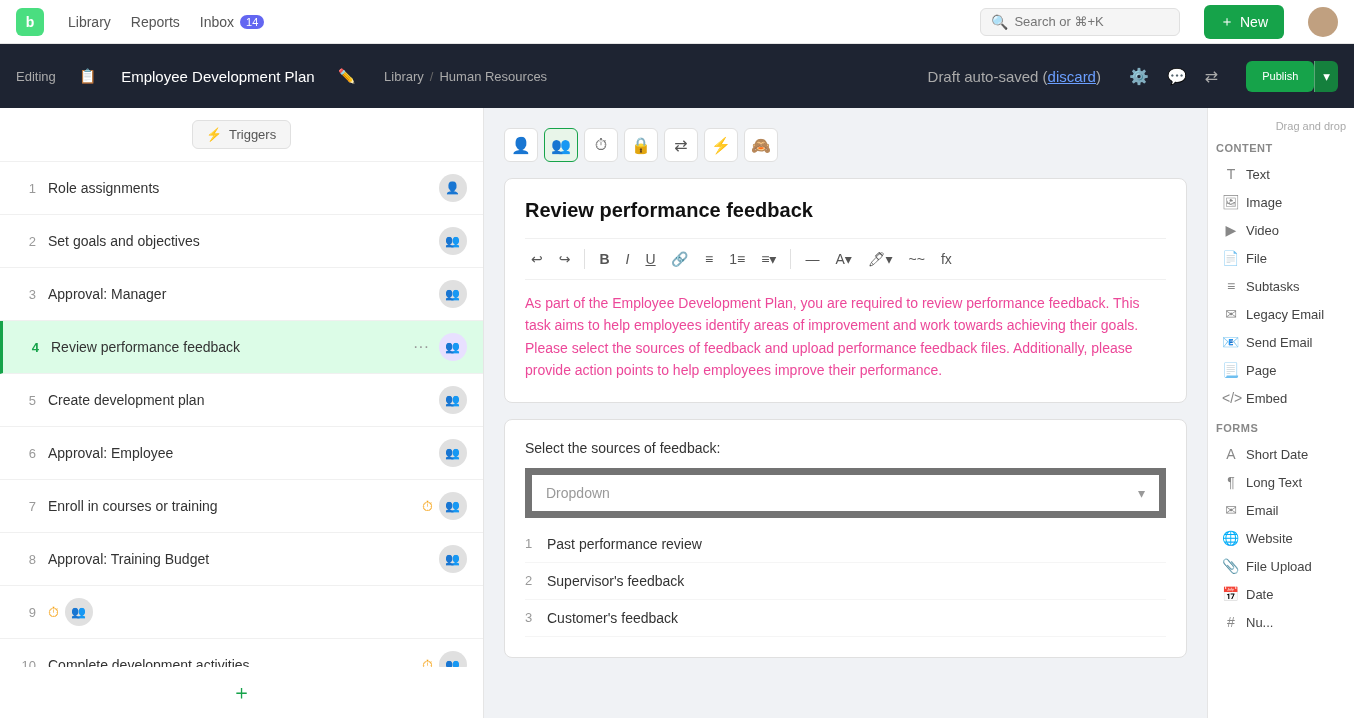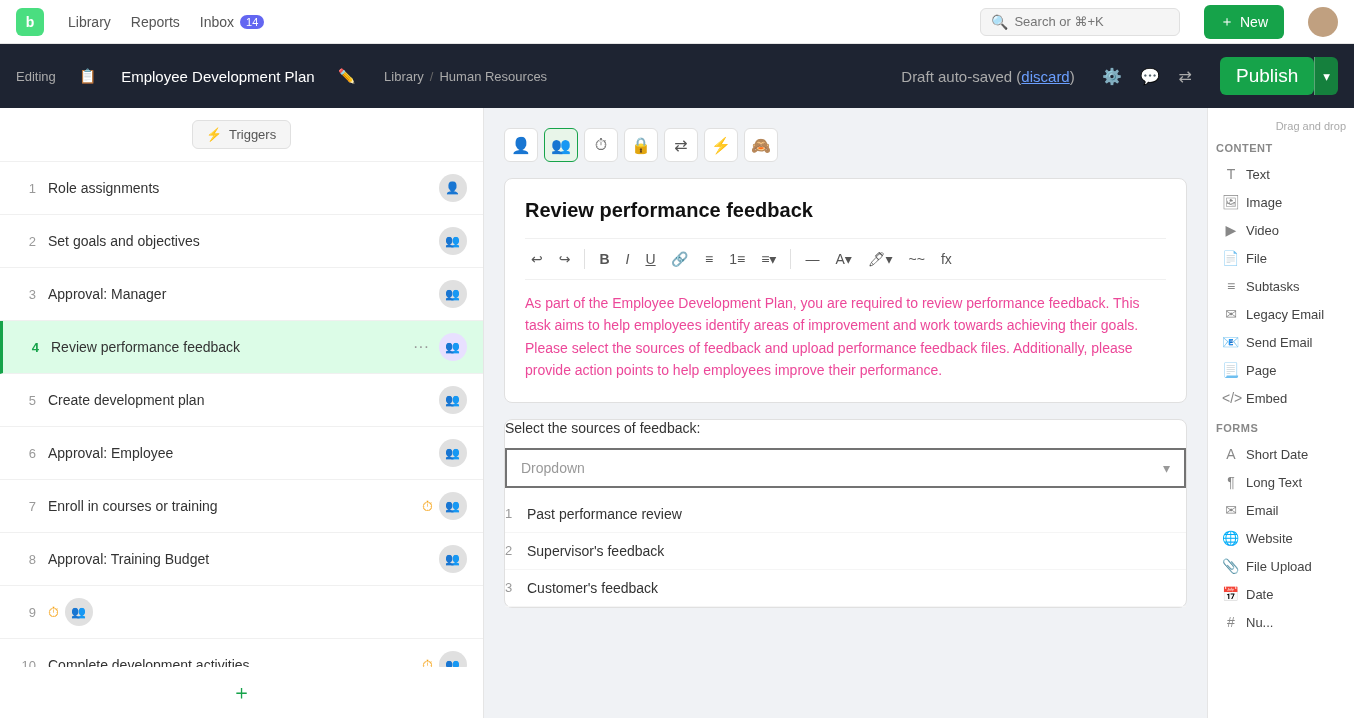--- a/index.html
+++ b/index.html
@@ -23,21 +23,21 @@
     .editing-label { font-size: 13px; color: #aaa; }
     .doc-icon { color: #aaa; }
     .doc-title { color: white; font-weight: 500; font-size: 15px; }
     .edit-icon { color: #aaa; cursor: pointer; }
     .breadcrumb { font-size: 13px; color: #aaa; display: flex; gap: 6px; align-items: center; }
     .breadcrumb-sep { color: #666; }
     .draft-saved { font-size: 15px; color: #aaa; }
     .discard-link { color: #6b9fff; text-decoration: underline; cursor: pointer; }
     .header-icons { display: flex; gap: 10px; align-items: center; }
     .header-icon-btn { background: transparent; border: none; color: #aaa; cursor: pointer; font-size: 16px; padding: 4px; border-radius: 4px; }
-    .publish-btn { background: #16a34a; color: white; border: none; border-radius: 6px; padding: 8px 16px; cursor: pointer; font-size: 19px; font-weight: 500; display: flex; align-items: center; gap: 0; }
+    .publish-btn { background: #16a34a; color: white; border: none; border-radius: 6px; padding: 8px 16px; cursor: pointer; font-size: 11px; font-weight: 500; display: flex; align-items: center; gap: 0; }
     .publish-dropdown { background: #15803d; color: white; border: none; border-left: 1px solid rgba(255,255,255,0.3); padding: 8px 8px; cursor: pointer; border-radius: 0 6px 6px 0; }
     .publish-group { display: flex; }
 
     
     .main-layout { display: flex; flex: 1; overflow: hidden; }
 
     
     .sidebar { width: 484px; background: #fff; border-right: 1px solid #e5e5e5; display: flex; flex-direction: column; overflow: hidden; }
     .triggers-bar { padding: 12px 16px; display: flex; justify-content: center; border-bottom: 1px solid #f0f0f0; }
     .triggers-btn { background: #f5f5f5; border: 1px solid #e0e0e0; border-radius: 6px; padding: 6px 14px; cursor: pointer; display: flex; align-items: center; gap: 6px; font-size: 13px; color: #555; }
@@ -65,23 +65,23 @@
 
     
     .editor-card { background: white; border-radius: 8px; border: 1px solid #e0e0e0; padding: 20px; margin-bottom: 16px; }
     .editor-title { font-size: 20px; font-weight: 600; color: #111; margin-bottom: 16px; }
     .text-formatting-bar { display: flex; gap: 4px; align-items: center; padding: 8px 0; border-top: 1px solid #f0f0f0; border-bottom: 1px solid #f0f0f0; margin-bottom: 12px; flex-wrap: wrap; }
     .fmt-btn { background: none; border: none; cursor: pointer; padding: 4px 6px; border-radius: 4px; color: #555; font-size: 14px; }
     .fmt-sep { width: 1px; height: 20px; background: #e0e0e0; margin: 0 4px; }
     .editor-body { font-size: 14px; color: #ec4899; line-height: 1.6; }
 
     
-    .form-card { background: white; border-radius: 8px; border: 1px solid #e0e0e0; margin-bottom: 16px; }
+    .form-card { background: white; border-radius: 8px; border: 1px solid #e0e0e0; padding: 20px; margin-bottom: 16px; }
     .form-question { font-size: 14px; font-weight: 500; color: #333; margin-bottom: 12px; }
-    .dropdown-field { border: 2px solid #737373; border-radius: 0; padding: 10px 14px; display: flex; justify-content: space-between; align-items: center; color: #999; font-size: 14px; cursor: pointer; }
+    .dropdown-field { border: 7px solid #737373; border-radius: 0; padding: 10px 14px; display: flex; justify-content: space-between; align-items: center; color: #999; font-size: 14px; cursor: pointer; }
     .dropdown-options { margin-top: 8px; }
     .dropdown-option { display: flex; align-items: center; gap: 10px; padding: 10px 0; border-bottom: 1px solid #f5f5f5; font-size: 14px; color: #333; }
     .option-num { color: #999; font-size: 13px; min-width: 12px; }
 
     
     .right-panel { width: 147px; background: #fff; border-left: 1px solid #e5e5e5; padding: 12px 8px; overflow-y: auto; }
     .drag-drop-label { font-size: 11px; color: #aaa; text-align: right; margin-bottom: 8px; }
     .section-label { font-size: 11px; font-weight: 600; color: #888; text-transform: uppercase; margin: 10px 0 6px; letter-spacing: 0.5px; }
     .panel-item { display: flex; align-items: center; gap: 6px; padding: 6px 6px; border-radius: 6px; cursor: pointer; color: #444; font-size: 13px; }
     .panel-icon { font-size: 14px; color: #888; width: 18px; text-align: center; }

